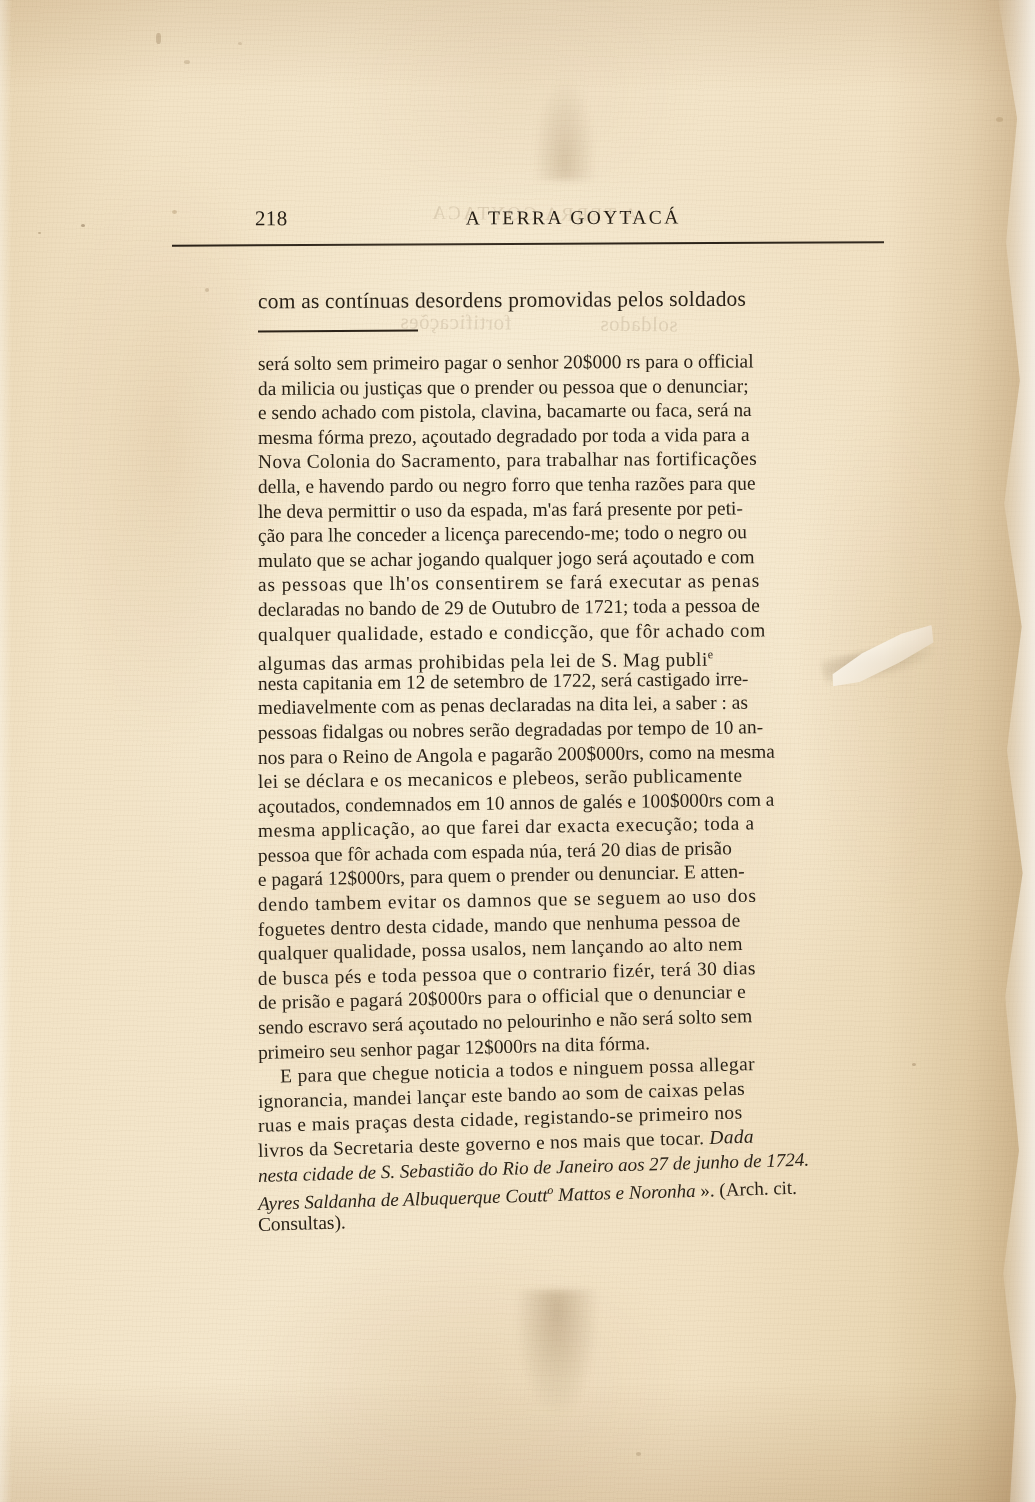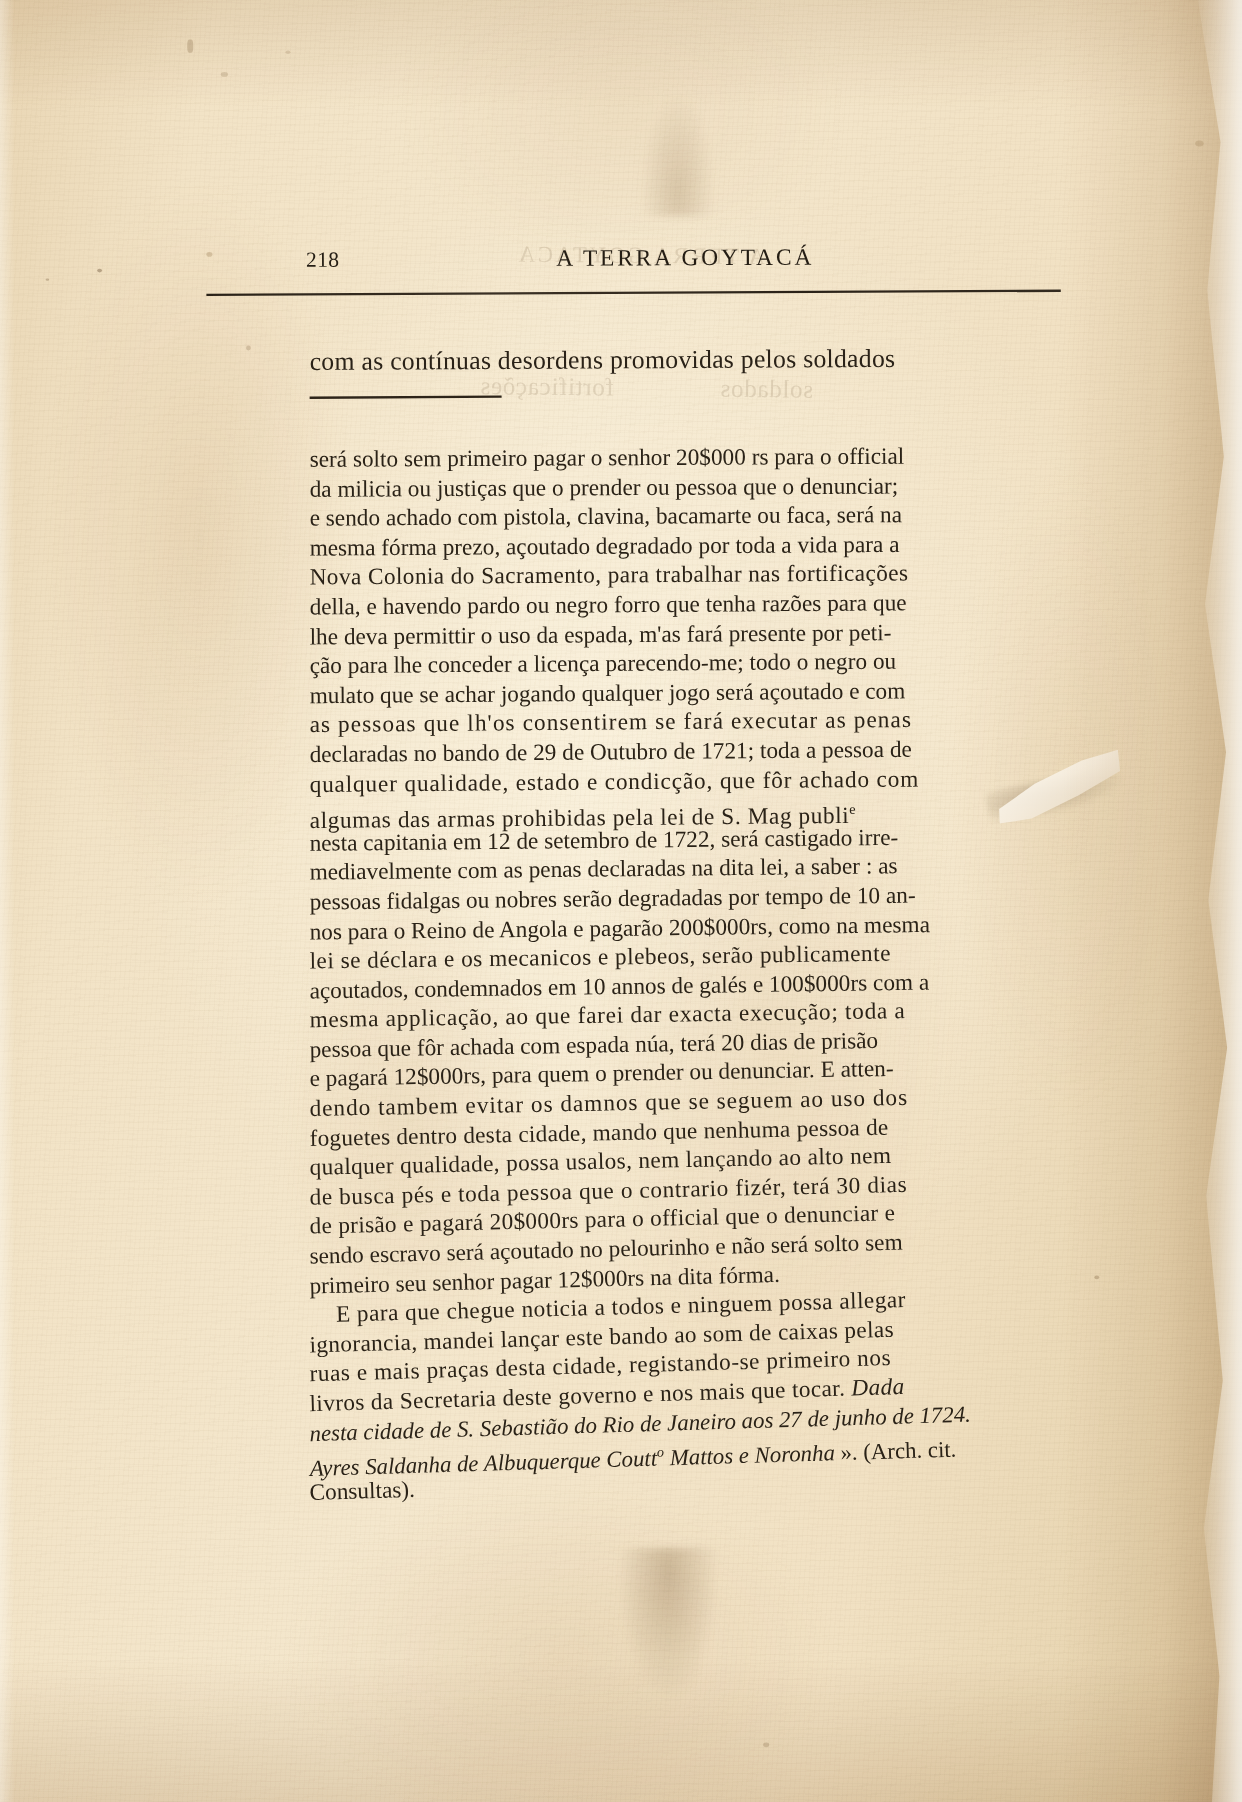--- a/index.html
+++ b/index.html
@@ -114,21 +114,21 @@
   .headline {
     position: absolute;
     left: 255px;
     top: 205px;
     width: 630px;
     display: flex;
     align-items: baseline;
     transform: rotate(-0.25deg);
   }
   .folio {
-    font-size: 18px;
+    font-size: 21px;
     letter-spacing: .3px;
     color: #241d14;
     text-align: right;
   }
   .running-title {
     flex: 1;
     text-align: center;
     font-size: 19.5px;
     letter-spacing: 2.4px;
     color: #241d14;
@@ -164,21 +164,20 @@
     height: 2px;
     background: #2d2419;
     transform: rotate(-0.35deg);
   }
 
   .body {
     position: absolute;
     left: 258px;
     top: 352px;
     width: 632px;
-    margin-top: 20px;
   }
   .ln {
     position: relative;
     height: 24.6px;
     font-size: 19.4px;
     line-height: 24.6px;
     color: #2a2217;
     white-space: nowrap;
     transform-origin: left center;
   }

